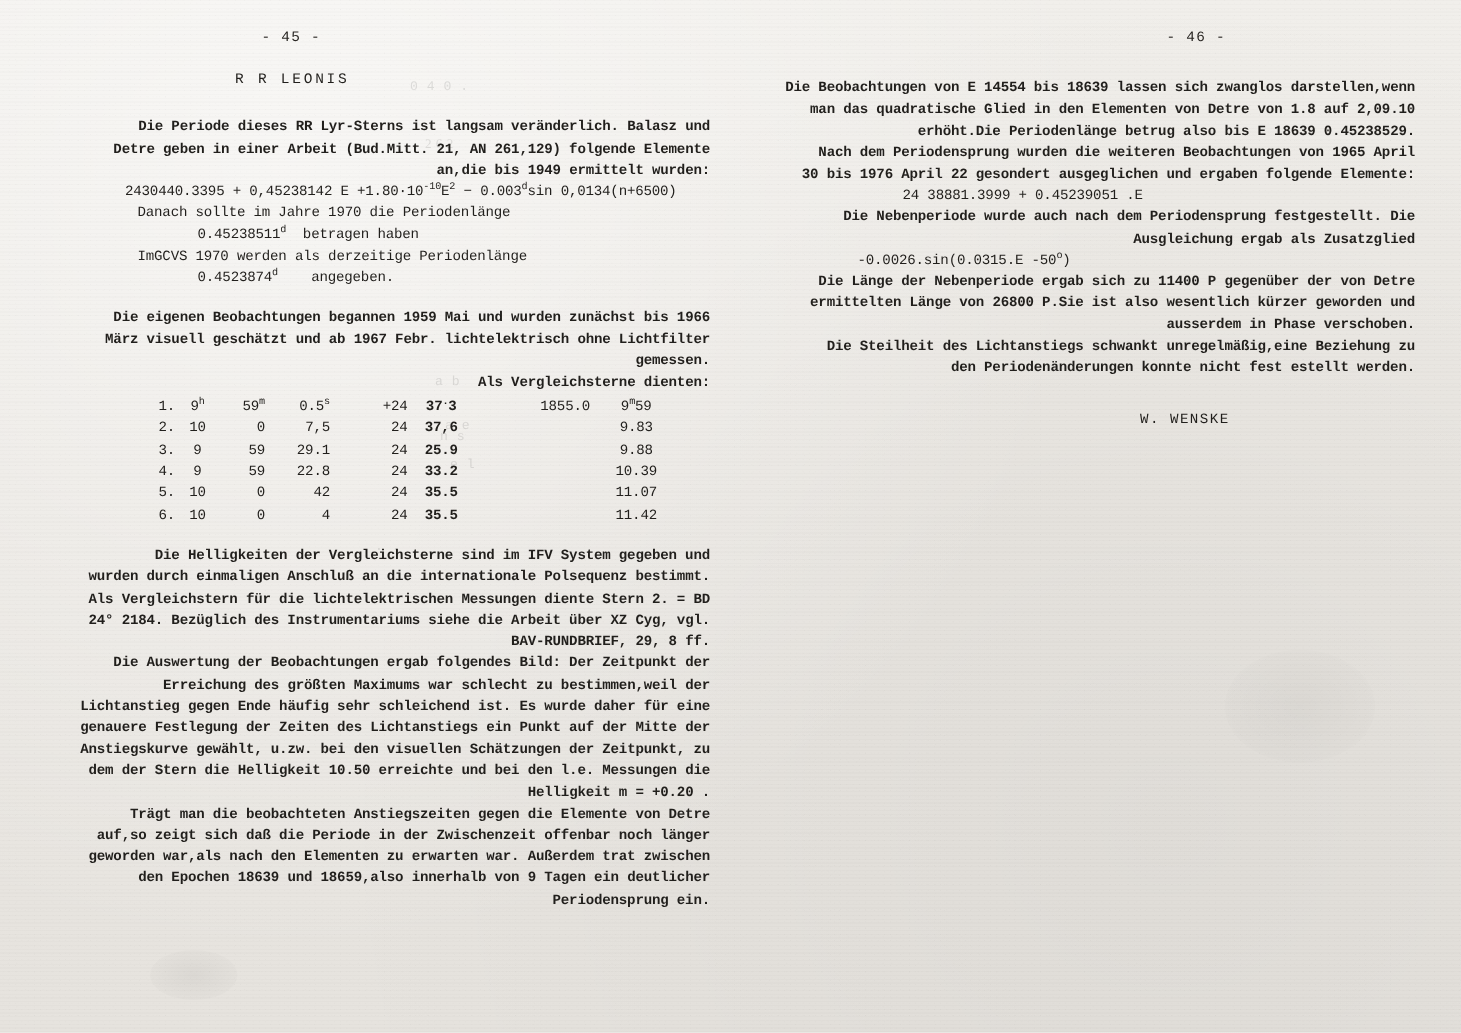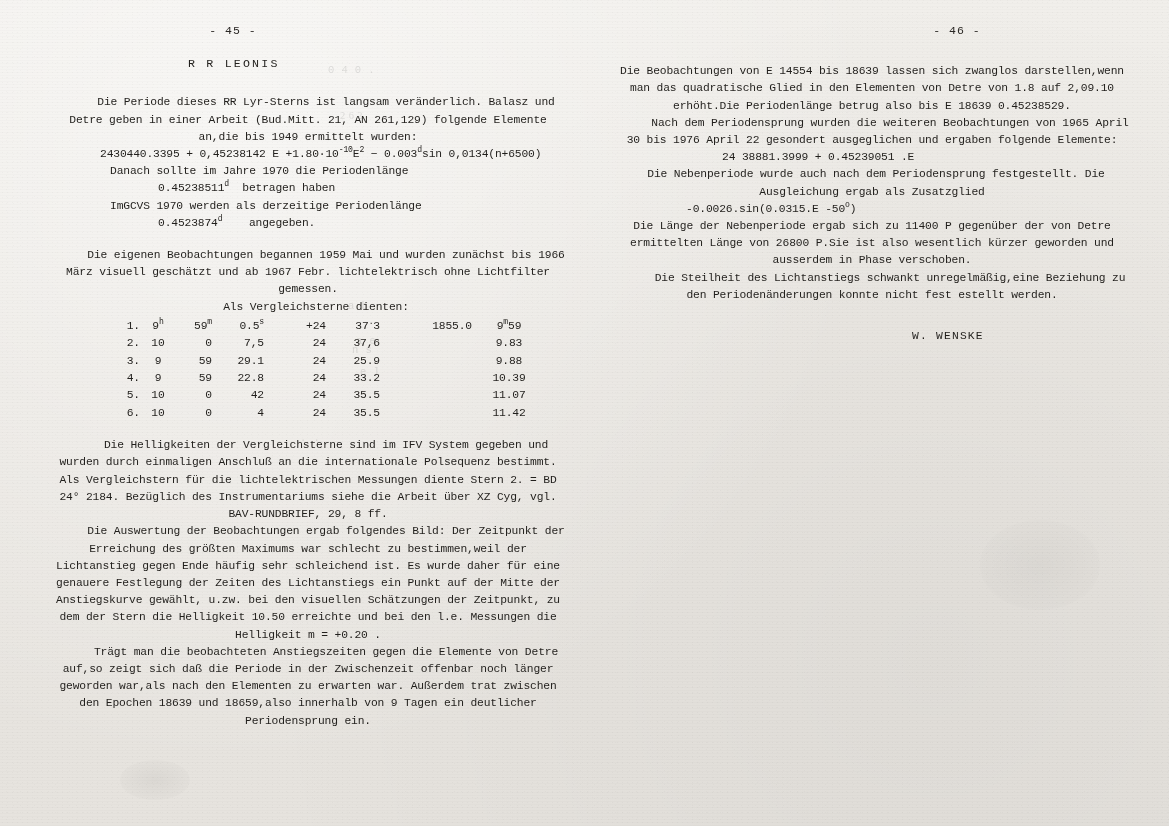--- a/index.html
+++ b/index.html
@@ -72,21 +72,22 @@
   .folio-right { margin-left: 170px; }
 
   .doc-title {
     margin: 16px 0 22px 140px;
     font-size: 11.6px;
     letter-spacing: 2.2px;
   }
   p.para {
     margin: 0 0 0 0;
     text-indent: 36px;
-    text-align: center;
+    text-align: right;
+    font-weight: bold;
   }
   p.para.noind { text-indent: 0; }
   .blank { height: 15px; }
   .eq {
     margin-left: 20px;
     white-space: nowrap;
   }
   .eq-ind1 { margin-left: 52px; }
   .eq-ind2 { margin-left: 110px; }
   .eq-ind3 { margin-left: 62px; }
@@ -105,21 +106,21 @@
     padding: 0 0 0 0;
     white-space: nowrap;
     vertical-align: baseline;
     color: #211f1c;
   }
   td.c-no { width: 26px; text-align: right; padding-right: 10px; }
   td.c-h  { width: 36px; text-align: center; }
   td.c-m  { width: 36px; text-align: right; }
   td.c-s  { width: 52px; text-align: right; }
   td.c-d  { width: 62px; text-align: right; padding-left: 14px; }
-  td.c-dm { width: 54px; text-align: right; }
+  td.c-dm { width: 54px; text-align: center; font-weight: bold; }
   td.c-ep { width: 92px; text-align: right; padding-left: 16px;}
   td.c-mag{ width: 74px; text-align: center; padding-left: 18px;}
 
   .sig {
     margin-top: 24px;
     margin-left: 300px;
     letter-spacing: 1.2px;
   }
   .ghost {
     position: absolute;

